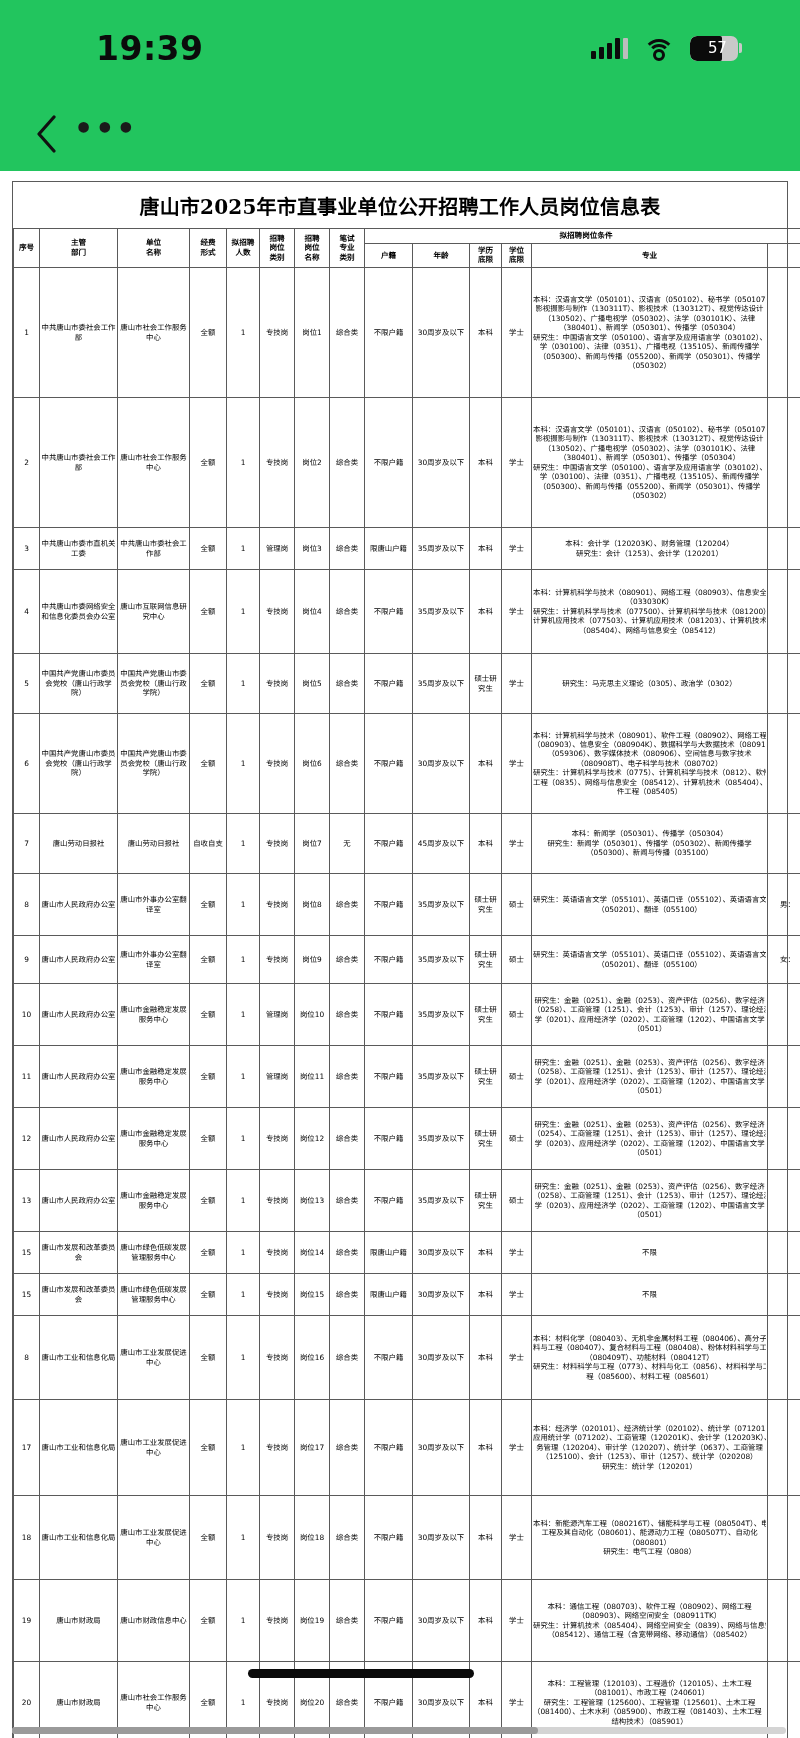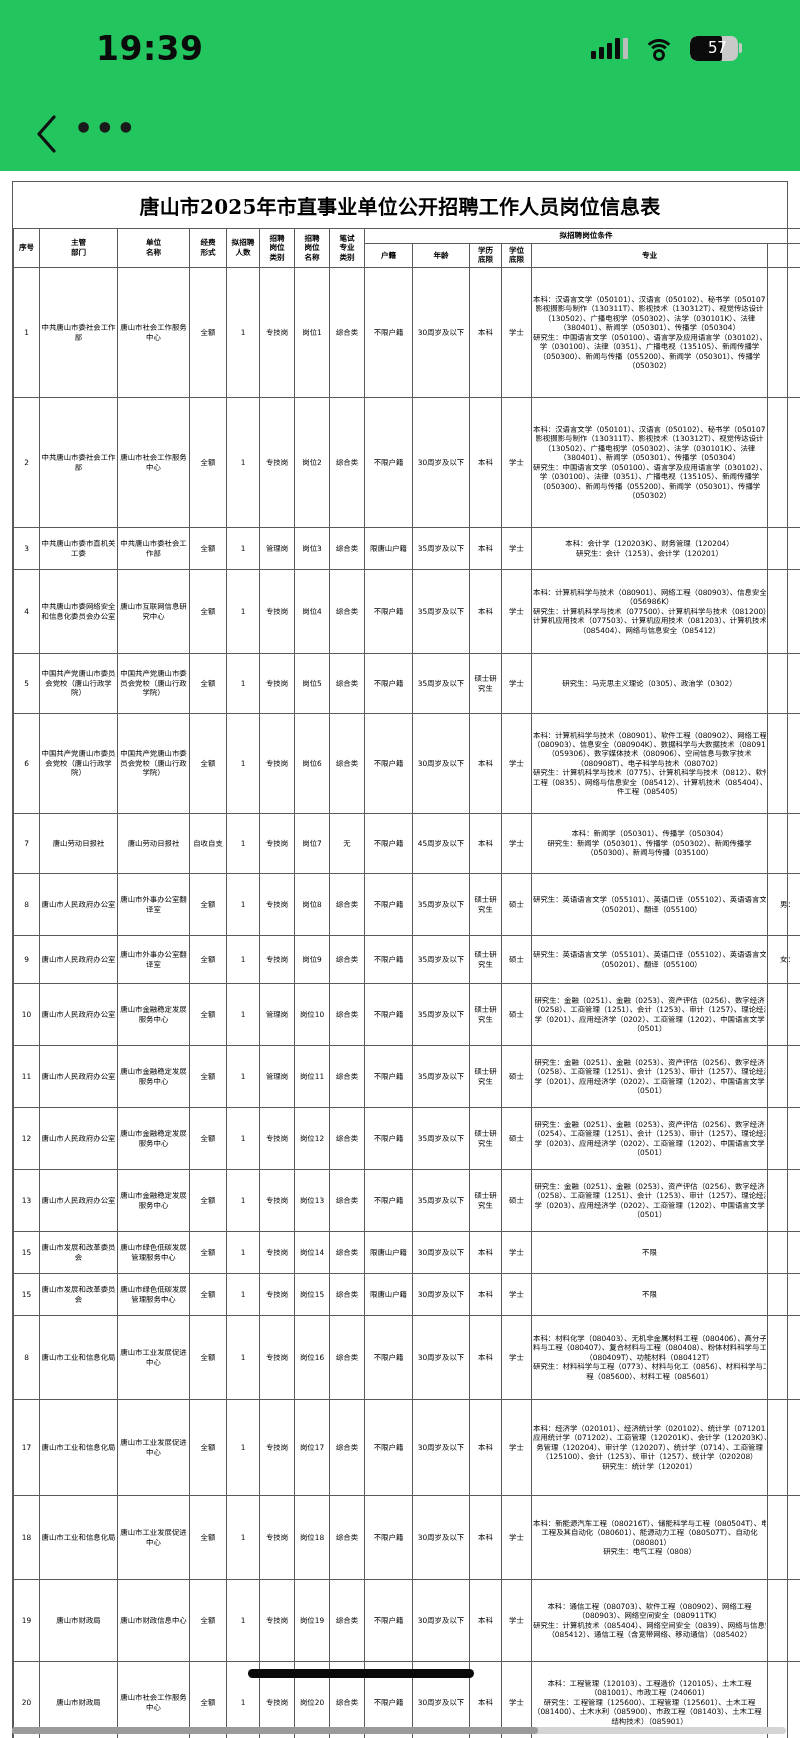--- a/index.html
+++ b/index.html
@@ -327,21 +327,21 @@
                 <td>1</td>
                 <td>专技岗</td>
                 <td>岗位4</td>
                 <td>综合类</td>
                 <td>不限户籍</td>
                 <td>35周岁及以下</td>
                 <td>本科</td>
                 <td>学士</td>
                 <td class="major">
                   <span class="ln">本科：计算机科学与技术（080901）、网络工程（080903）、信息安全</span>
-                  <span class="ln">（056986K）</span>
+                  <span class="ln">（033030K）</span>
                   <span class="ln">研究生：计算机科学与技术（077500）、计算机科学与技术（081200）、</span>
                   <span class="ln">计算机应用技术（077503）、计算机应用技术（081203）、计算机技术</span>
                   <span class="ln">（085404）、网络与信息安全（085412）</span>
                 </td>
                 <td class="extra"></td>
               </tr>
               <tr style="height: 60px;">
                 <td>5</td>
                 <td>中国共产党唐山市委员会党校（唐山行政学院）</td>
                 <td>中国共产党唐山市委员会党校（唐山行政学院）</td>
@@ -592,21 +592,21 @@
                 <td>专技岗</td>
                 <td>岗位17</td>
                 <td>综合类</td>
                 <td>不限户籍</td>
                 <td>30周岁及以下</td>
                 <td>本科</td>
                 <td>学士</td>
                 <td class="major">
                   <span class="ln">本科：经济学（020101）、经济统计学（020102）、统计学（071201）、</span>
                   <span class="ln">应用统计学（071202）、工商管理（120201K）、会计学（120203K）、财</span>
-                  <span class="ln">务管理（120204）、审计学（120207）、统计学（0714）、工商管理</span>
+                  <span class="ln">务管理（120204）、审计学（120207）、统计学（0637）、工商管理</span>
                   <span class="ln">（125100）、会计（1253）、审计（1257）、统计学（020208）</span>
                   <span class="ln">研究生：统计学（120201）</span>
                 </td>
                 <td class="extra"></td>
               </tr>
               <tr style="height: 84px;">
                 <td>18</td>
                 <td>唐山市工业和信息化局</td>
                 <td>唐山市工业发展促进中心</td>
                 <td>全额</td>

